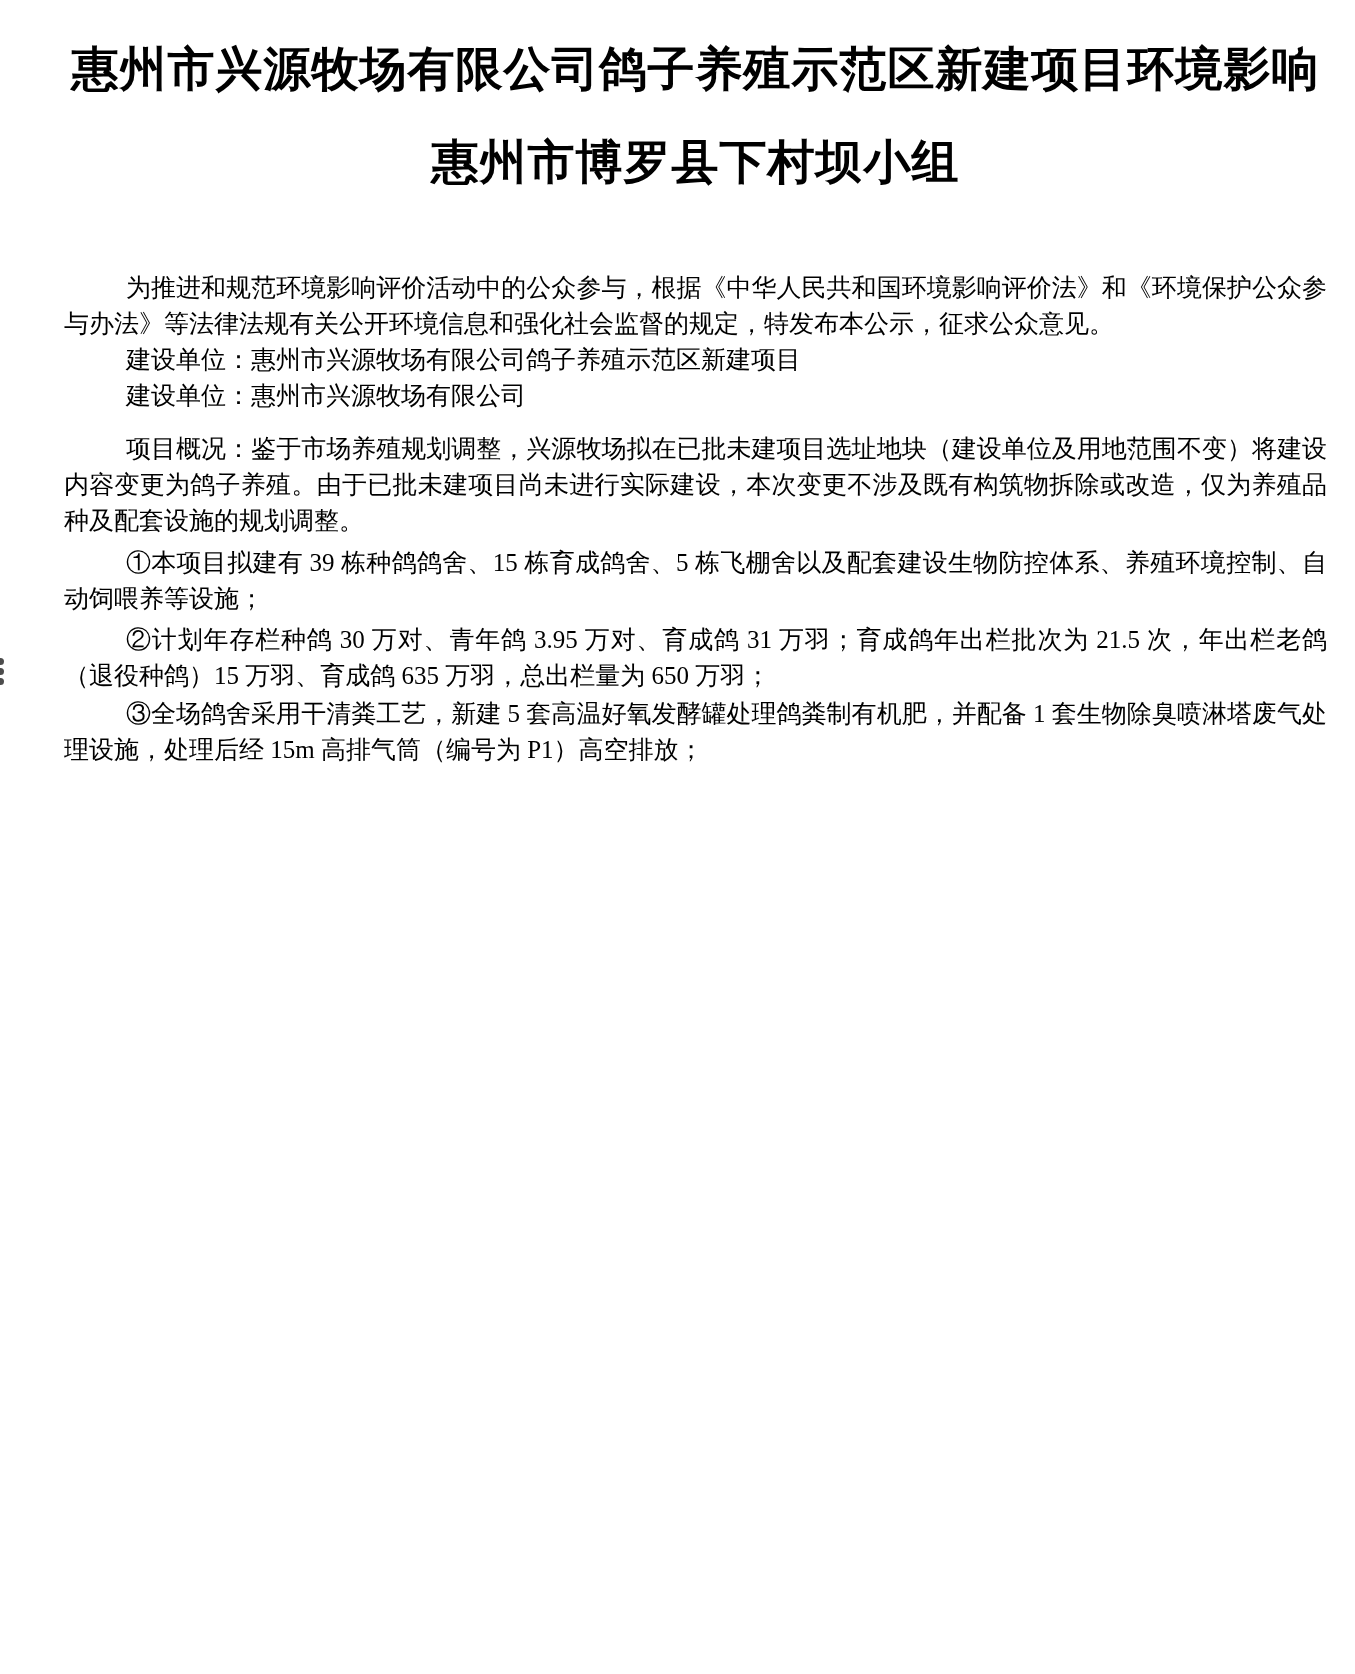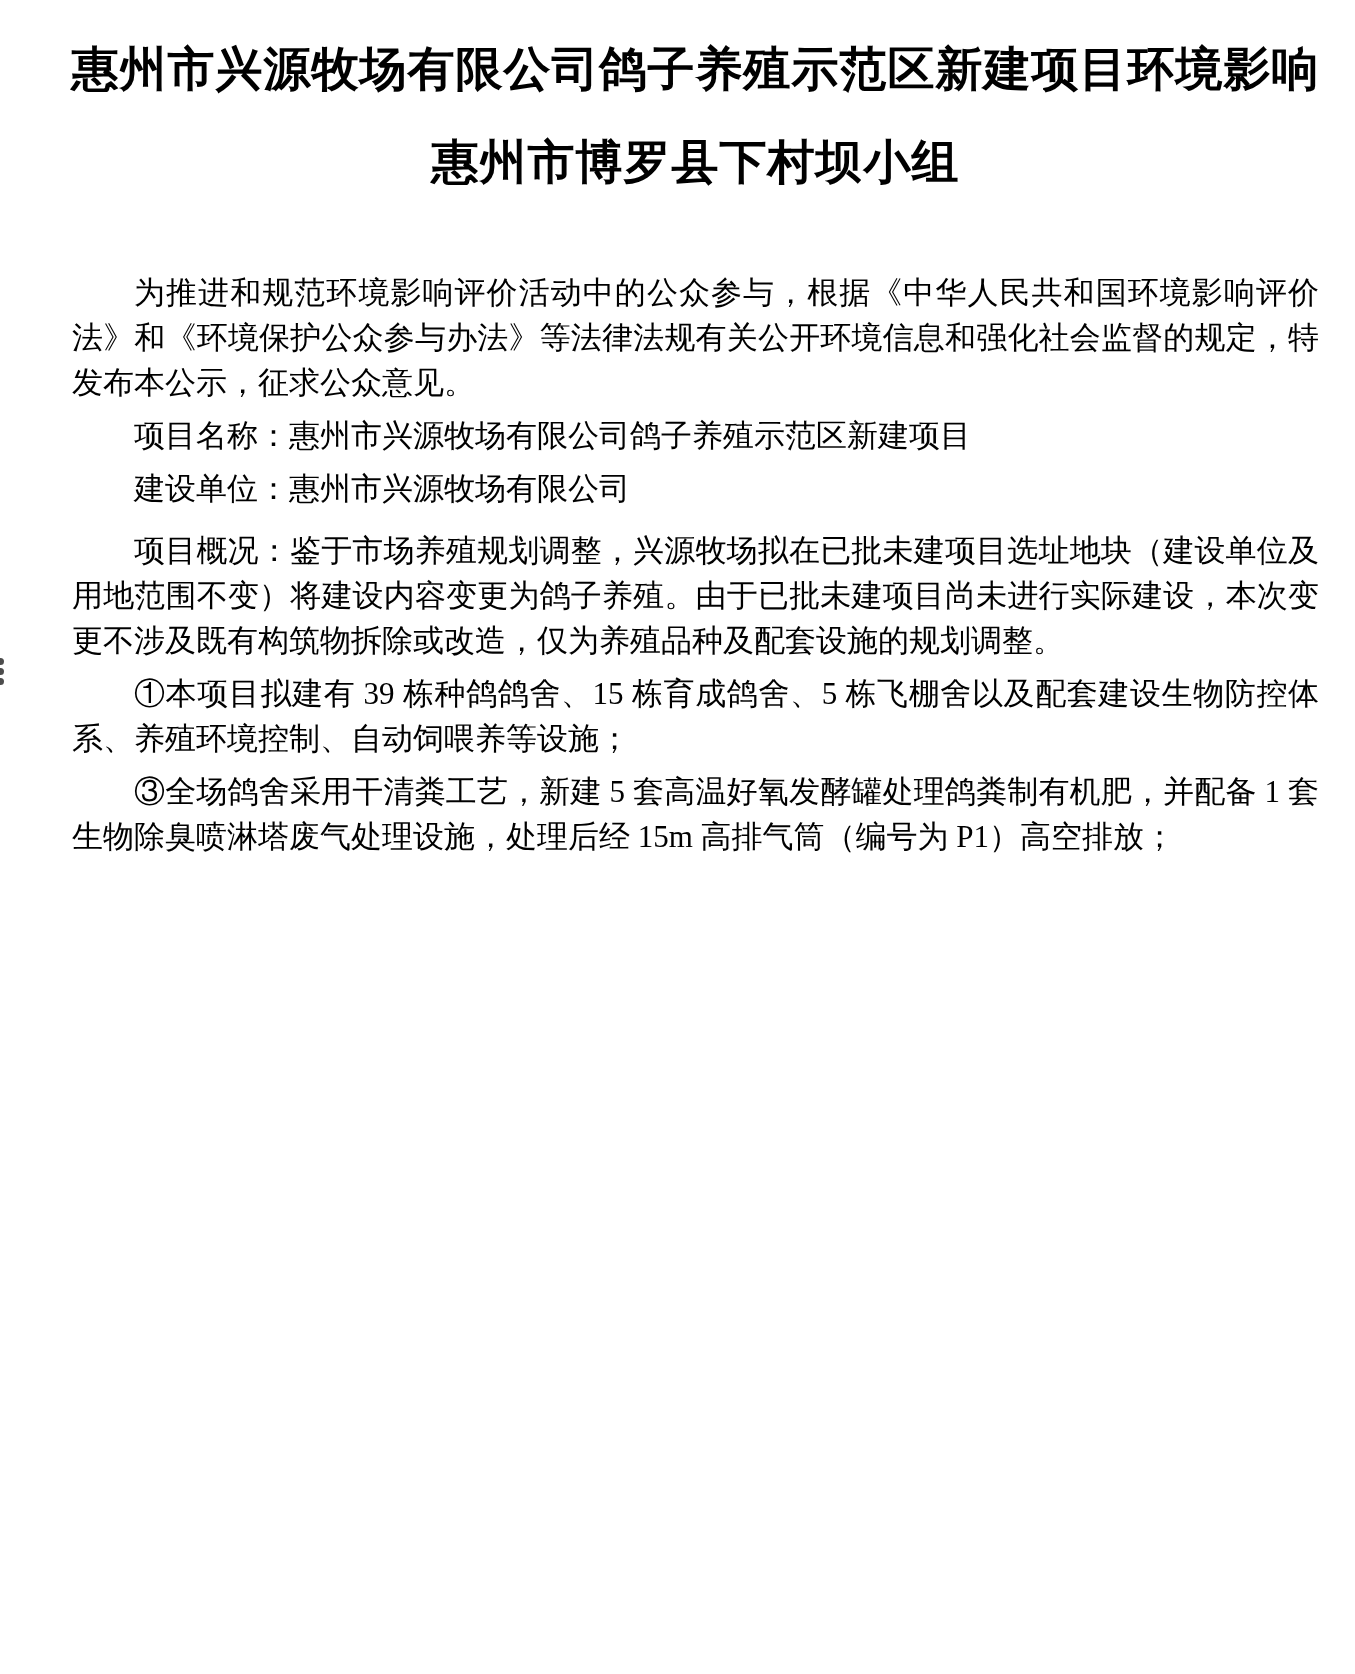--- a/index.html
+++ b/index.html
@@ -29,23 +29,23 @@
     font-weight: bold;
     line-height: 93px;
     text-align: center;
     margin: 0 0 62px 0;
     letter-spacing: 1px;
   }
   .doc-title .title-line {
     display: block;
   }
   .body-text p, .body-text h2 {
-    font-size: 31px;
-    line-height: 45px;
-    margin: 8px;
+    font-size: 25px;
+    line-height: 36px;
+    margin: 0;
     text-align: justify;
     text-justify: inter-ideograph;
   }
   .body-text p {
     text-indent: 62px;
   }
   .section-heading {
     font-family: "Liberation Sans", "DejaVu Sans", sans-serif;
     font-weight: bold;
     text-indent: 0;
@@ -81,24 +81,25 @@
   <h1 class="doc-title">
     <span class="title-line">惠州市兴源牧场有限公司鸽子养殖示范区新建项目环境影响</span>
     <span class="title-line">惠州市博罗县下村坝小组</span>
   </h1>
 
   <div class="body-text">
 
     <p class="p-intro">为推进和规范环境影响评价活动中的公众参与，根据《中华人民共和国环境影响评价法》和《环境保护公众参与办法》等法律法规有关公开环境信息和强化社会监督的规定，特发布本公示，征求公众意见。</p>
 
 
-    <p class="p-project-name">项目名称：惠州市兴源牧场有限公司鸽子养殖示范区新建项目</p>
+    <p class="p-project-name">建设单位：惠州市兴源牧场有限公司鸽子养殖示范区新建项目</p>
     <p class="p-unit">建设单位：惠州市兴源牧场有限公司</p>
     <p class="p-overview">项目概况：鉴于市场养殖规划调整，兴源牧场拟在已批未建项目选址地块（建设单位及用地范围不变）将建设内容变更为鸽子养殖。由于已批未建项目尚未进行实际建设，本次变更不涉及既有构筑物拆除或改造，仅为养殖品种及配套设施的规划调整。</p>
     <p class="p-item1">①本项目拟建有 39 栋种鸽鸽舍、15 栋育成鸽舍、5 栋飞棚舍以及配套建设生物防控体系、养殖环境控制、自动饲喂养等设施；</p>
+    <p class="p-item2">②计划年存栏种鸽 30 万对、青年鸽 3.95 万对、育成鸽 31 万羽；育成鸽年出栏批次为 21.5 次，年出栏老鸽（退役种鸽）15 万羽、育成鸽 635 万羽，总出栏量为 650 万羽；</p>
     <p class="p-item3">③全场鸽舍采用干清粪工艺，新建 5 套高温好氧发酵罐处理鸽粪制有机肥，并配备 1 套生物除臭喷淋塔废气处理设施，处理后经 15m 高排气筒（编号为 P1）高空排放；</p>
 
   </div>
 
   <div class="edge-handle">
     <div class="dot"></div>
     <div class="dot"></div>
     <div class="dot"></div>
   </div>
 

